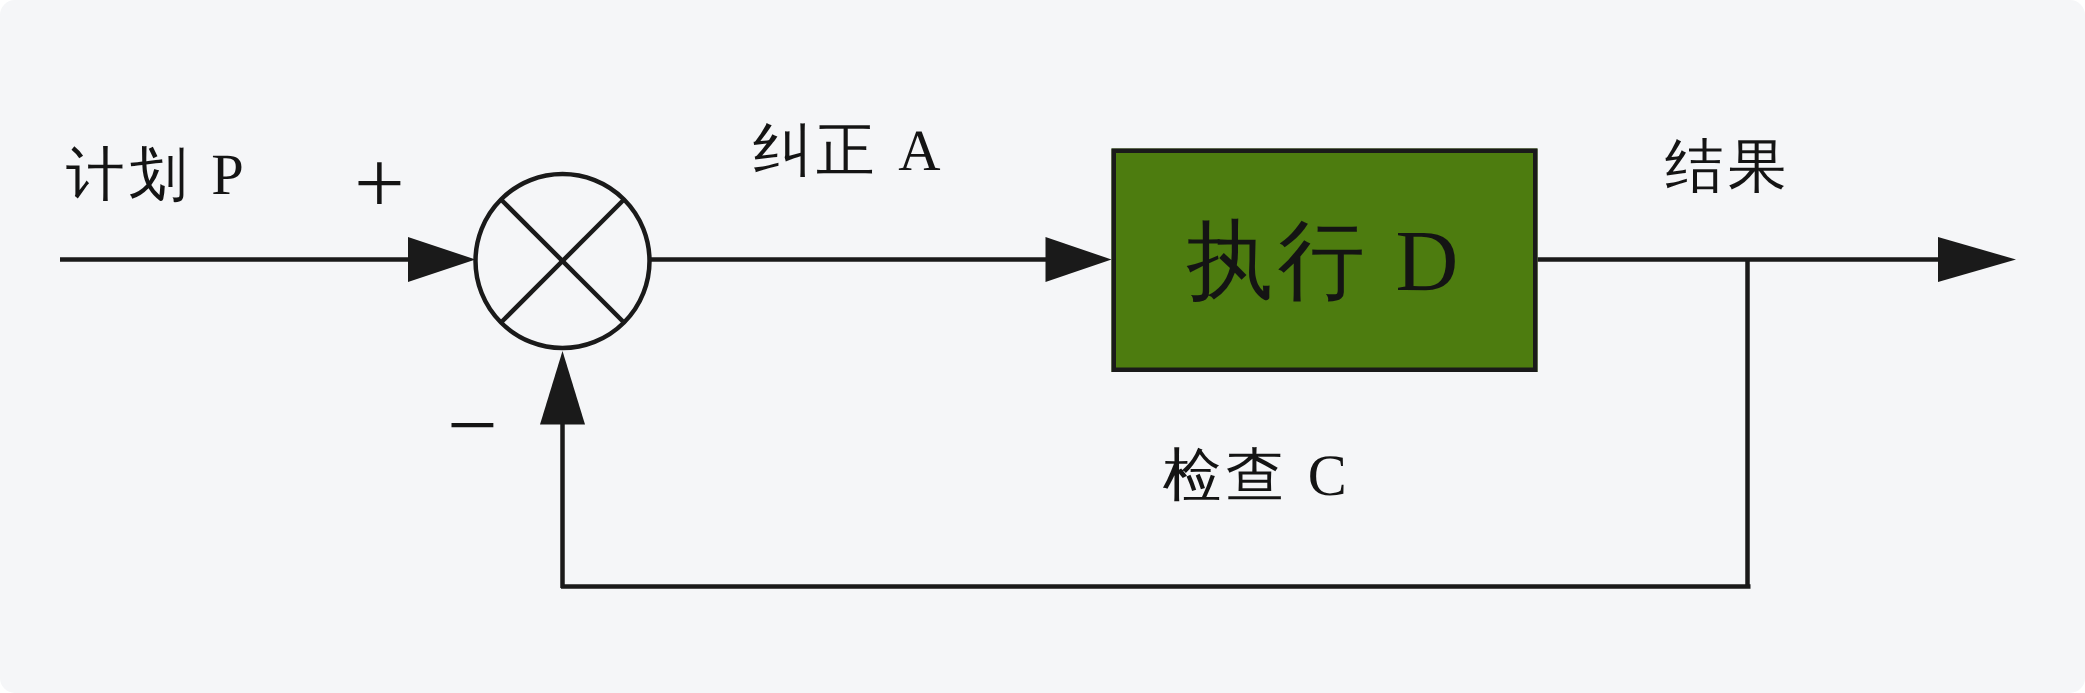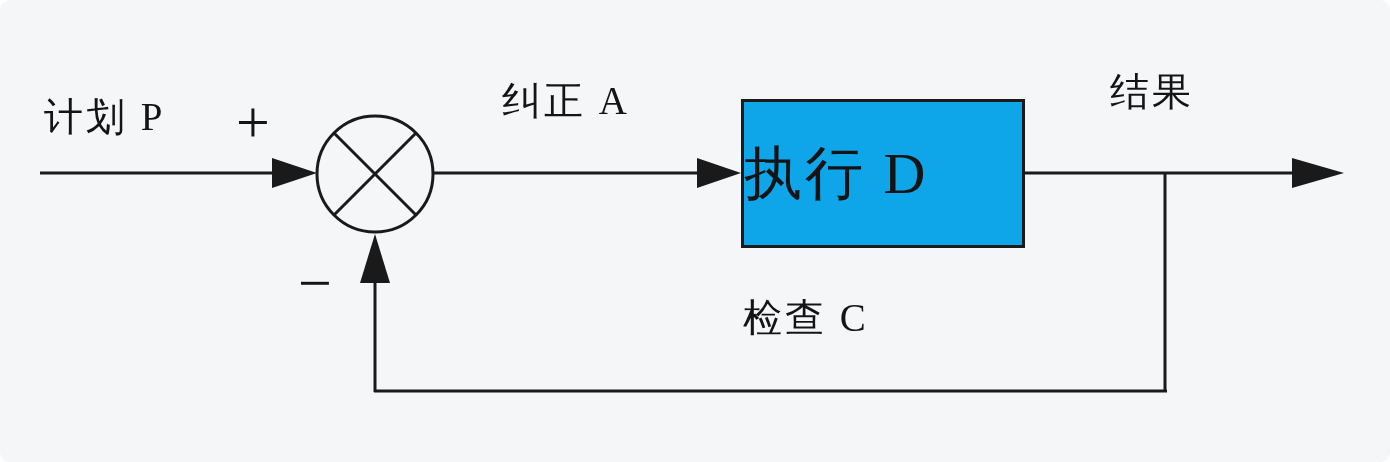--- a/index.html
+++ b/index.html
@@ -34,24 +34,24 @@
     transform: translateX(-50%);
   }
   .process-box {
     position: absolute;
     left: 741px;
     top: 99px;
     width: 284px;
     height: 149px;
     border: 3px solid #1a1a1a;
     box-sizing: border-box;
-    background: #0ea5e9;
+    background: #4d7c0f;
     display: flex;
     align-items: center;
-    justify-content: flex-start;
+    justify-content: center;
   }
   .process-box .label {
     position: static;
     font-size: 58px;
   }
   .sign {
     position: absolute;
     line-height: 1;
     font-size: 60px;
     color: #141414;
@@ -92,19 +92,19 @@
   <div class="process-box">
     <span class="label">执行 D</span>
   </div>
 
   <div class="label" style="left:44px; top:97px;">计划 P</div>
 
   <div class="sign" style="left:236px; top:92px;">+</div>
 
   <div class="label centered" style="left:566px; top:81px;text-align:right;">纠正 A</div>
 
-  <div class="label centered" style="left:1152px; top:72px;">结果</div>
+  <div class="label centered" style="left:1152px; top:92px;">结果</div>
 
-  <div class="label centered" style="left:806px; top:298px;">检查 C</div>
+  <div class="label centered" style="left:838px; top:298px;">检查 C</div>
 
   <div class="sign" style="left:298px; top:253px;">−</div>
 
 </div>
 
 </body></html>

